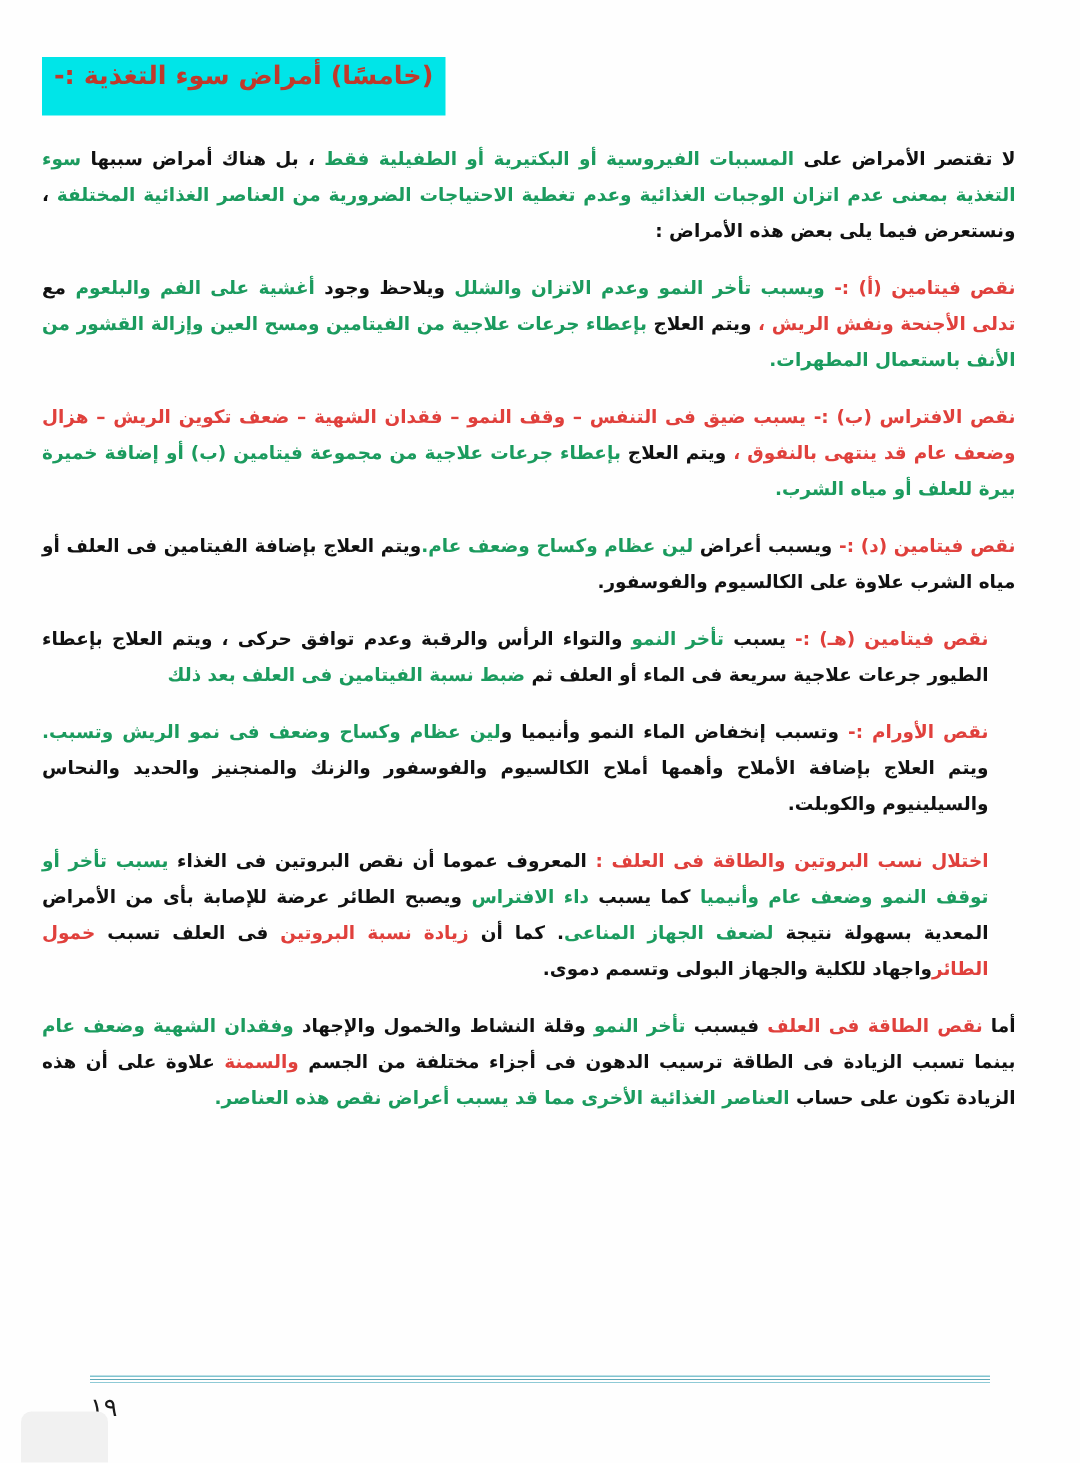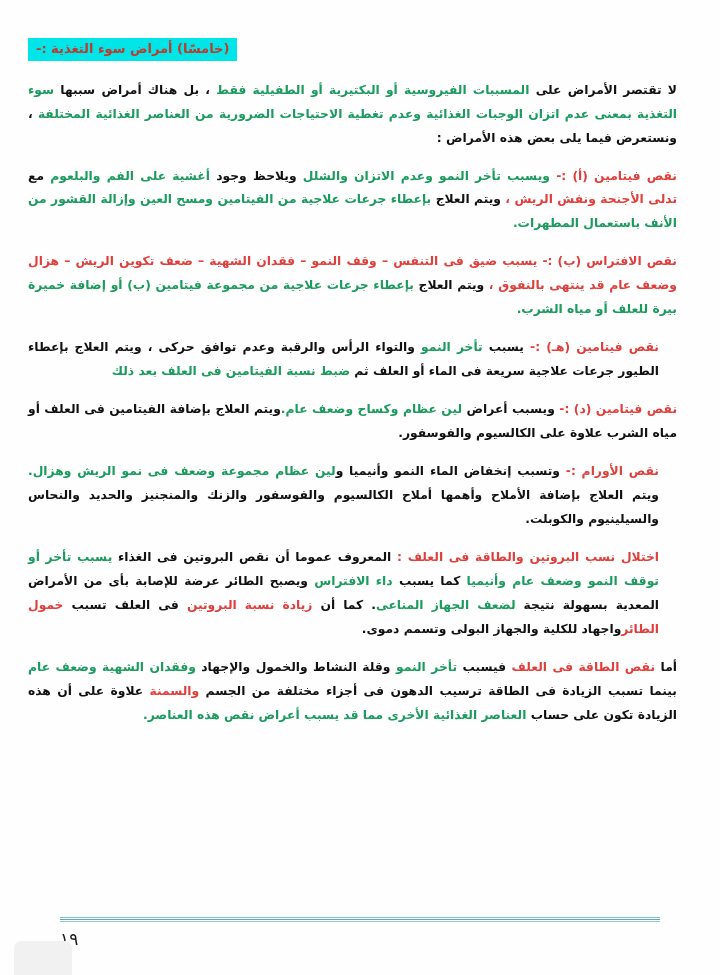--- a/index.html
+++ b/index.html
@@ -31,22 +31,22 @@
   .title-row {
     text-align: left;
     margin: 0 0 18px 0;
     direction: rtl;
   }
   .section-title {
     display: inline-block;
     background: #00e5e8;
     color: #c0392b;
     font-weight: bold;
-    font-size: 13px;
-    padding: 3px 8px 4px 8px;
+    font-size: 17px;
+    padding: 3px 8px 16px 8px;
     line-height: 1.2;
     letter-spacing: 0.3px;
   }
   p.para {
     margin: 0 15px 14px 0;
     font-size: 12.3px;
     line-height: 1.95;
     color: #1a1a1a;
     text-align: justify;
     text-justify: inter-word;
@@ -111,30 +111,30 @@
     </p>
 
     <p class="para">
       <span class="r b">نقص فيتامين (أ) :-</span><span class="g b"> ويسبب تأخر النمو وعدم الاتزان والشلل </span><span class="k b">ويلاحظ وجود </span><span class="g b">أغشية على الفم والبلعوم </span><span class="k b">مع </span><span class="r b">تدلى الأجنحة ونفش الريش ، </span><span class="k b">ويتم العلاج </span><span class="g b">بإعطاء جرعات علاجية من الفيتامين ومسح العين وإزالة القشور من الأنف باستعمال المطهرات.</span>
     </p>
 
     <p class="para">
       <span class="r b">نقص الافتراس (ب) :-</span><span class="r b"> يسبب ضيق فى التنفس – وقف النمو – فقدان الشهية – ضعف تكوين الريش – هزال وضعف عام قد ينتهى بالنفوق ، </span><span class="k b">ويتم العلاج </span><span class="g b">بإعطاء جرعات علاجية من مجموعة فيتامين (ب) أو إضافة خميرة بيرة للعلف أو مياه الشرب.</span>
     </p>
 
-    <p class="para indent">
-      <span class="r b">نقص فيتامين (هـ) :-</span><span class="k b"> يسبب </span><span class="g b">تأخر النمو </span><span class="k b">والتواء الرأس والرقبة وعدم توافق حركى ، ويتم العلاج بإعطاء الطيور جرعات علاجية سريعة فى الماء أو العلف ثم </span><span class="g b">ضبط نسبة الفيتامين فى العلف بعد ذلك</span>
-    </p>
-
     <p class="para">
       <span class="r b">نقص فيتامين (د) :-</span><span class="k b"> ويسبب أعراض </span><span class="g b">لين عظام وكساح وضعف عام.</span><span class="k b">ويتم العلاج بإضافة الفيتامين فى العلف أو مياه الشرب علاوة على الكالسيوم والفوسفور.</span>
     </p>
 
     <p class="para indent">
-      <span class="r b">نقص الأورام :-</span><span class="k b"> وتسبب إنخفاض الماء النمو وأنيميا و</span><span class="g b">لين عظام مجموعة وضعف فى نمو الريش وهزال.</span><span class="k b"> ويتم العلاج بإضافة الأملاح وأهمها أملاح الكالسيوم والفوسفور والزنك والمنجنيز والحديد والنحاس والسيلينيوم والكوبلت.</span>
+      <span class="r b">نقص فيتامين (هـ) :-</span><span class="k b"> يسبب </span><span class="g b">تأخر النمو </span><span class="k b">والتواء الرأس والرقبة وعدم توافق حركى ، ويتم العلاج بإعطاء الطيور جرعات علاجية سريعة فى الماء أو العلف ثم </span><span class="g b">ضبط نسبة الفيتامين فى العلف بعد ذلك</span>
+    </p>
+
+    <p class="para indent">
+      <span class="r b">نقص الأورام :-</span><span class="k b"> وتسبب إنخفاض الماء النمو وأنيميا و</span><span class="g b">لين عظام وكساح وضعف فى نمو الريش وتسبب.</span><span class="k b"> ويتم العلاج بإضافة الأملاح وأهمها أملاح الكالسيوم والفوسفور والزنك والمنجنيز والحديد والنحاس والسيلينيوم والكوبلت.</span>
     </p>
 
 
     <p class="para indent">
       <span class="r b">اختلال نسب البروتين والطاقة فى العلف :</span><span class="k b"> المعروف عموما أن نقص البروتين فى الغذاء </span><span class="g b">يسبب تأخر أو توقف النمو وضعف عام وأنيميا </span><span class="k b">كما يسبب </span><span class="g b">داء الافتراس </span><span class="k b">ويصبح الطائر عرضة للإصابة بأى من الأمراض المعدية بسهولة نتيجة </span><span class="g b">لضعف الجهاز المناعى</span><span class="k b">. كما أن </span><span class="r b">زيادة نسبة البروتين </span><span class="k b">فى العلف تسبب </span><span class="r b">خمول الطائر</span><span class="k b">واجهاد للكلية والجهاز البولى وتسمم دموى.</span>
     </p>
 
     <p class="para">
       <span class="k b">أما </span><span class="r b">نقص الطاقة فى العلف </span><span class="k b">فيسبب </span><span class="g b">تأخر النمو </span><span class="k b">وقلة النشاط والخمول والإجهاد </span><span class="g b">وفقدان الشهية وضعف عام </span><span class="k b">بينما </span><span class="k b">تسبب الزيادة فى الطاقة ترسيب الدهون فى أجزاء مختلفة من الجسم </span><span class="r b">والسمنة </span><span class="k b">علاوة على أن هذه الزيادة تكون على حساب </span><span class="g b">العناصر الغذائية الأخرى </span><span class="g b">مما قد يسبب أعراض نقص هذه العناصر.</span>
     </p>

